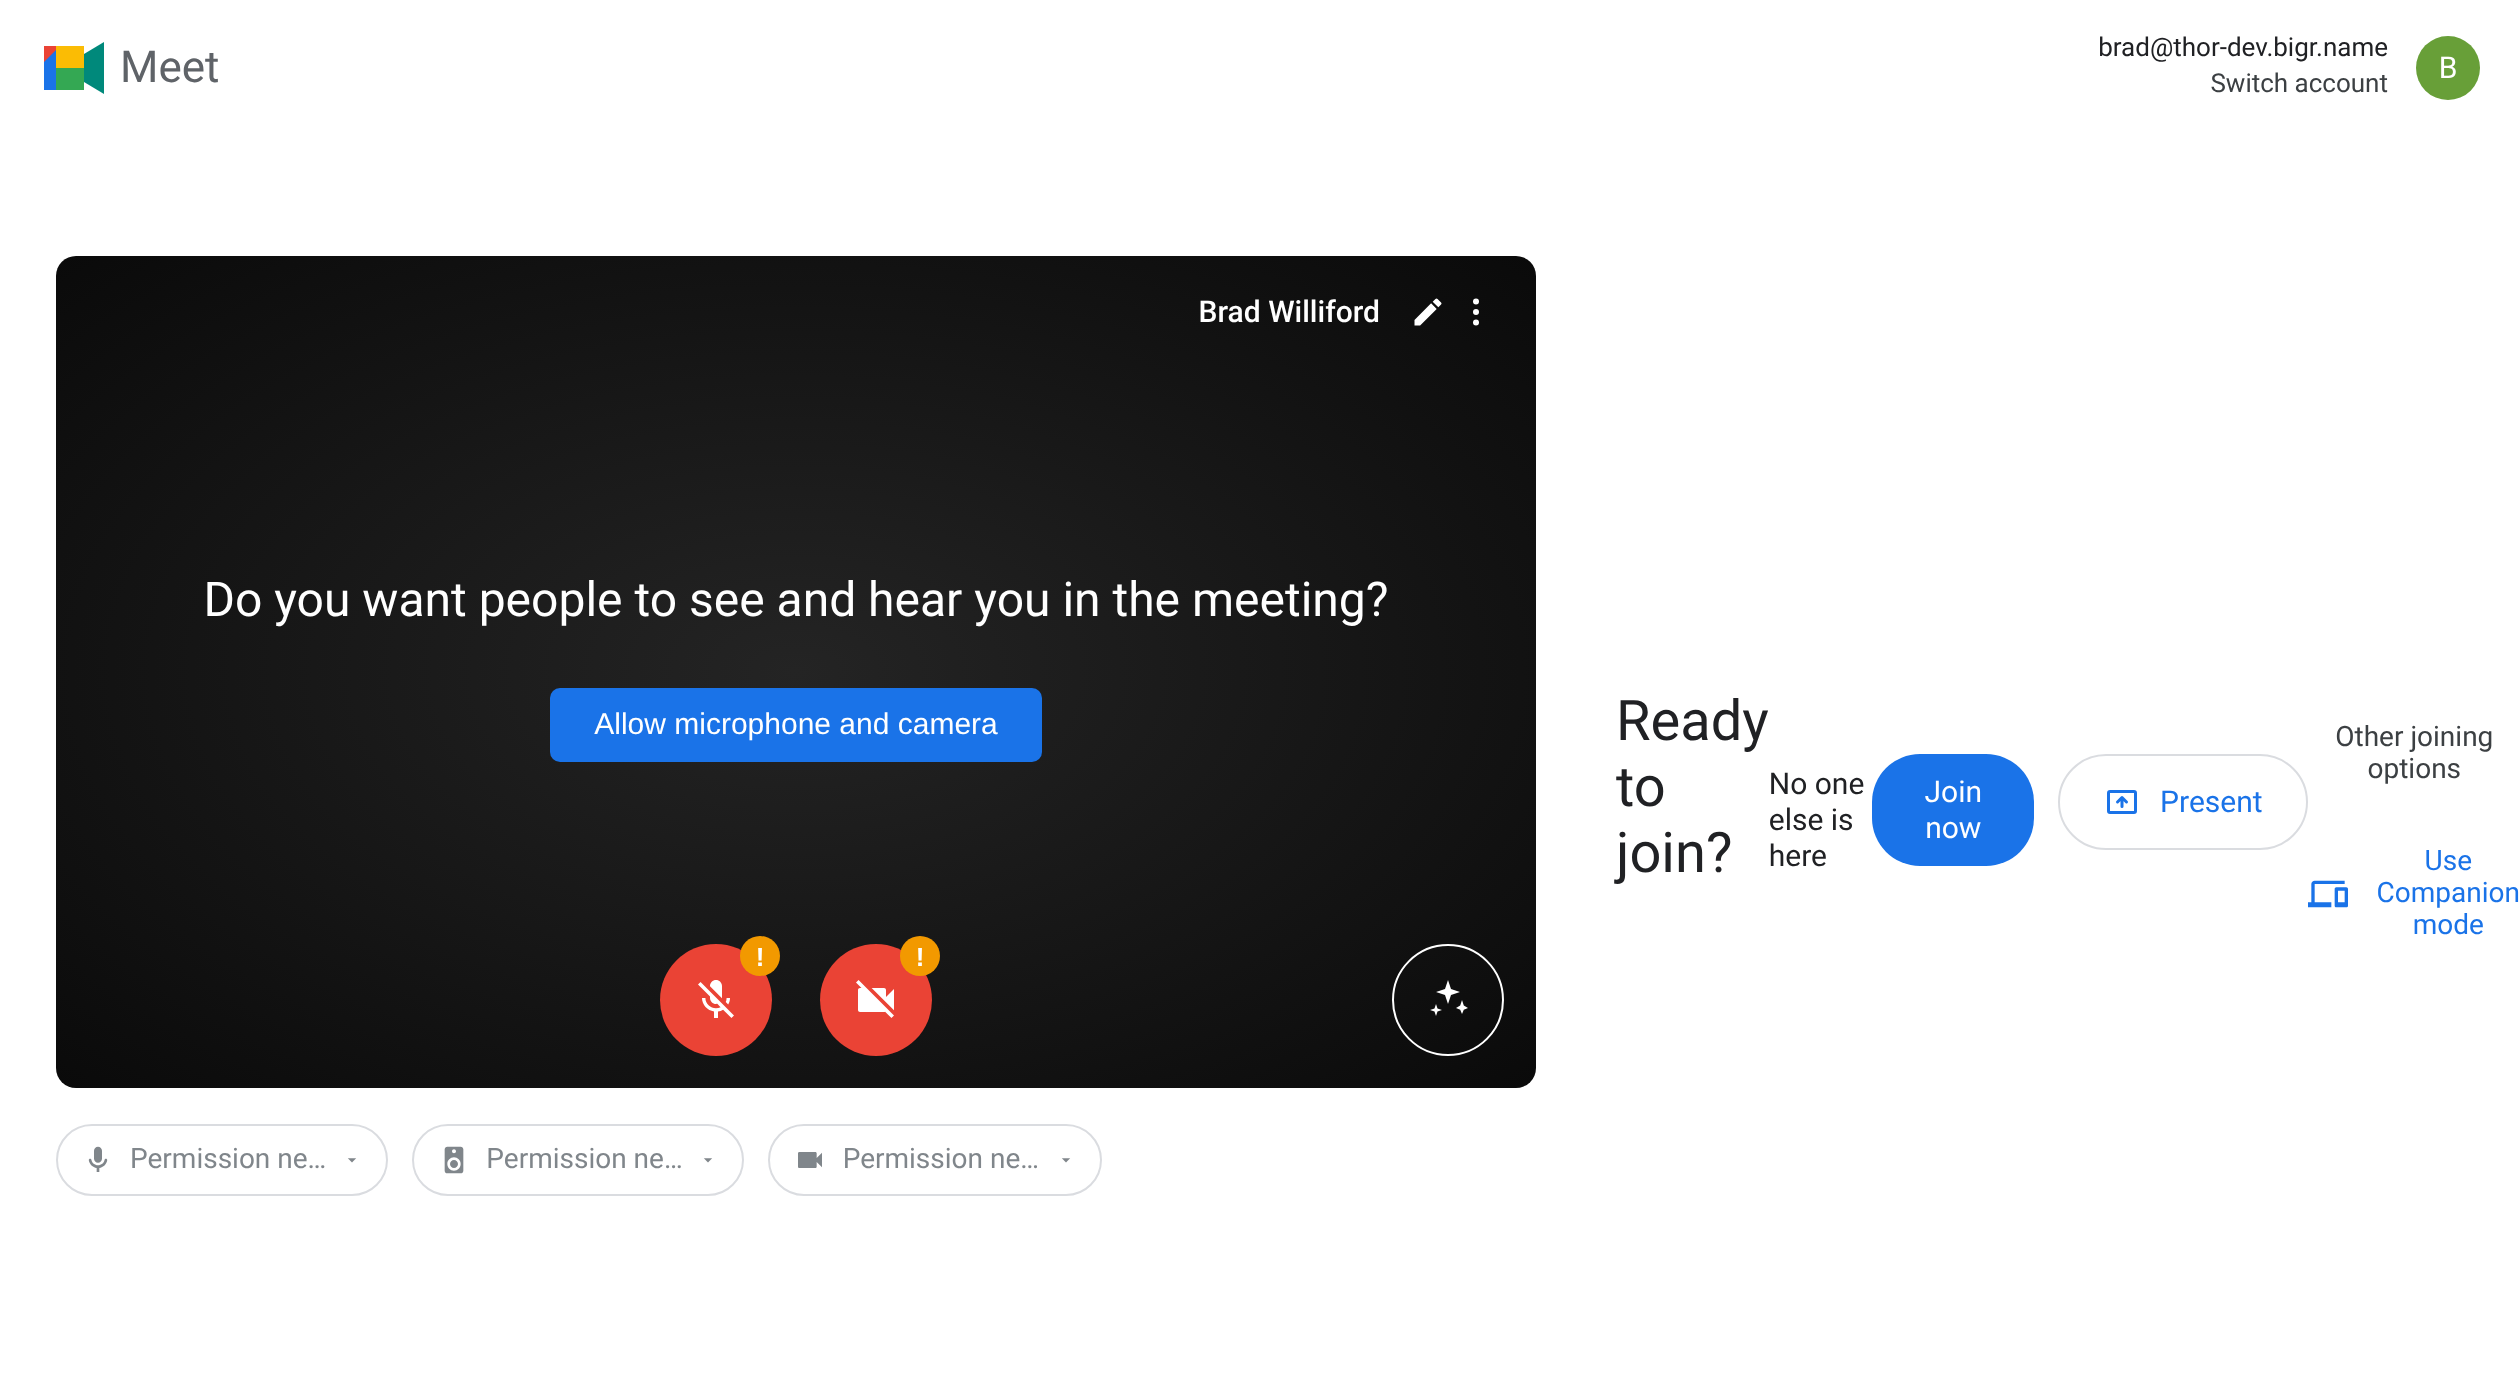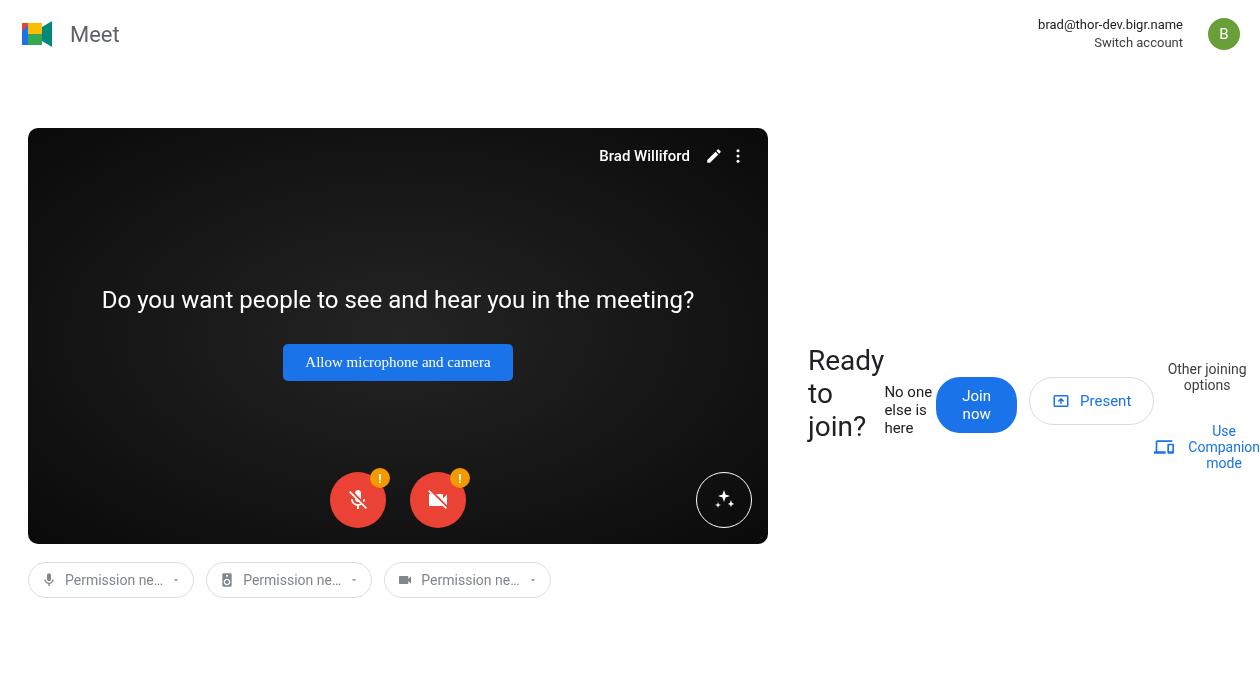--- a/index.html
+++ b/index.html
@@ -12,36 +12,36 @@
     }
     .header {
       display: flex;
       justify-content: space-between;
       align-items: center;
       padding: 16px 20px;
     }
     .logo-wrap {
       display: flex;
       align-items: center;
-      gap: 14px;
+      gap: 4px;
     }
     .logo-icon {
       width: 36px;
       height: 30px;
       position: relative;
     }
     .product-name {
       font-size: 22px;
       color: #5f6368;
       font-weight: 400;
     }
     .account-area {
       display: flex;
       align-items: center;
-      gap: 25px;
+      gap: 14px;
     }
     .account-text {
       text-align: right;
       color: #3c4043;
       font-size: 13px;
       line-height: 1.4;
     }
     .account-email { color: #202124; }
     .switch-account { color: #3c4043; cursor: pointer; }
     .avatar {
@@ -114,21 +114,21 @@
       color: #fff;
     }
     .allow-btn {
       margin-top: 30px;
       background: #1a73e8;
       color: #fff;
       border: none;
       padding: 10px 22px;
       border-radius: 5px;
       font-size: 15px;
-      font-family: Liberation Serif, serif;
+      font-family: Liberation Sans, sans-serif;
       cursor: pointer;
     }
     .preview-bottom {
       position: absolute;
       bottom: 16px;
       left: 0;
       right: 0;
       display: flex;
       justify-content: center;
       gap: 24px;

